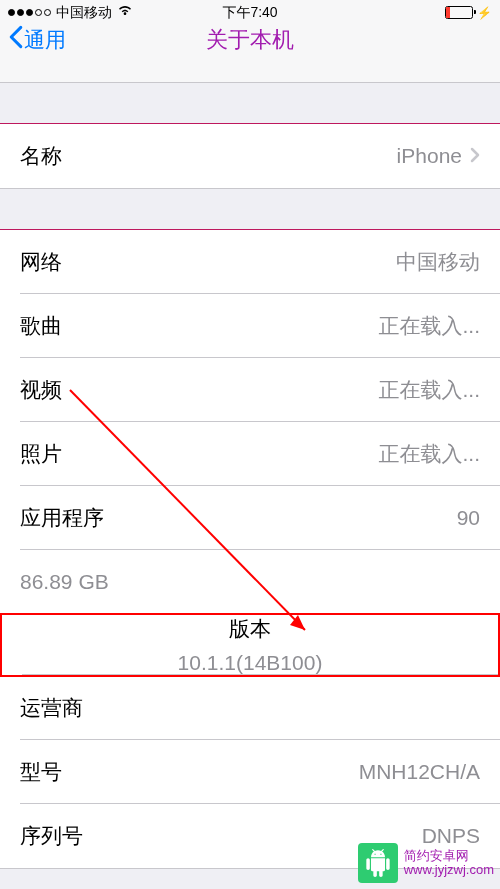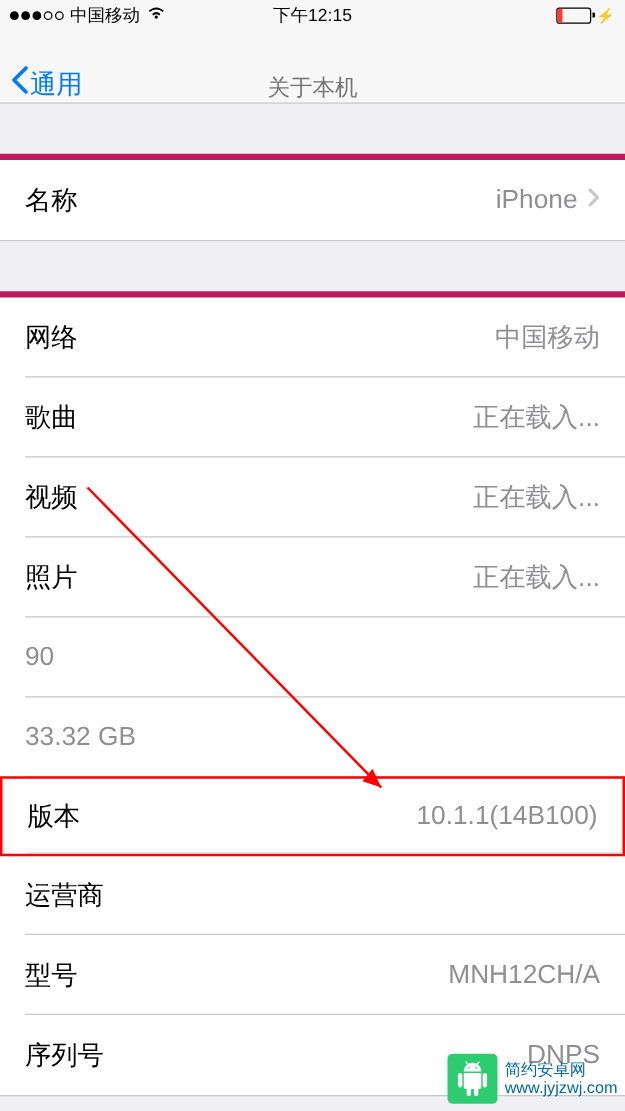--- a/index.html
+++ b/index.html
@@ -84,48 +84,48 @@
       background: #ff3b30;
     }
     .bolt {
       font-size: 12px;
     }
     .nav-bar {
       height: 58px;
       background: #f7f7f8;
       border-bottom: 1px solid #c8c7cc;
       display: flex;
-      align-items: flex-end;
+      align-items: flex-start;
       position: relative;
       padding: 0 8px;
     }
     .back-button {
       display: flex;
       align-items: center;
       color: #007aff;
       font-size: 21px;
     }
     .back-chevron svg {
       width: 16px;
       height: 24px;
     }
     .nav-title {
       position: absolute;
       left: 50%;
       transform: translateX(-50%);
-      font-size: 18px;
-      color: #737373;
+      font-size: 22px;
+      color: #a21caf;
       font-weight: 500;
     }
     .section-gap {
       height: 40px;
     }
     .list-group {
       background: #fff;
-      border-top: 5px solid #be185d;
+      border-top: 1px solid #be185d;
       border-bottom: 1px solid #c8c7cc;
     }
     .list-row {
       height: 64px;
       display: flex;
       align-items: center;
       justify-content: space-between;
       padding: 0 20px;
       position: relative;
     }
@@ -149,20 +149,21 @@
       align-items: flex-end;
       gap: 8px;
     }
     .disclosure svg {
       width: 10px;
       height: 16px;
     }
     .highlight-row {
       border: 2px solid #ff0000;
       margin: -1px 0;
+      flex-direction: column;
     }
     .arrow-annotation {
       position: absolute;
       top: 385px;
       left: 65px;
       width: 260px;
       height: 265px;
       pointer-events: none;
       z-index: 10;
     }
@@ -183,21 +184,21 @@
       display: flex;
       align-items: center;
       justify-content: center;
       font-size: 24px;
       border-radius: 4px;
     }
     .watermark-text {
       display: flex;
       flex-direction: column;
       font-size: 13px;
-      color: #0369a1;
+      color: #a21caf;
       line-height: 1.1;
     }
   </style>
 </head>
 <body>
 
 <div class="status-bar">
   <div class="status-left">
     <div class="signal-dots">
       <div class="dot filled"></div>
@@ -206,21 +207,21 @@
       <div class="dot"></div>
       <div class="dot"></div>
     </div>
     <span class="carrier">中国移动</span>
     <span class="wifi-icon">
       <svg viewBox="0 0 24 24">
           <path fill="#000" d="M12 18c1 0 2-.8 2-2s-1-2-2-2-2 .8-2 2 1 2 2 2zm-5-5.5l1.5 1.5C9.5 13 10.7 12.5 12 12.5s2.5.5 3.5 1.5l1.5-1.5C15.5 11 13.8 10 12 10s-3.5 1-5 2.5zM3 8.5L4.5 10C6.5 8 9.2 7 12 7s5.5 1 7.5 3L21 8.5C18.5 6 15.3 4.5 12 4.5S5.5 6 3 8.5z"></path>
         </svg>
     </span>
   </div>
-  <div class="status-center">下午12:15</div>
+  <div class="status-center">下午7:40</div>
   <div class="status-right">
     <div class="battery">
       <div class="battery-level"></div>
     </div>
     <span class="bolt">⚡</span>
   </div>
 </div>
 
 <div class="nav-bar">
   <div class="back-button">
@@ -263,24 +264,25 @@
   </div>
   <div class="list-row">
     <span class="row-label">视频</span>
     <span class="row-value">正在载入...</span>
   </div>
   <div class="list-row">
     <span class="row-label">照片</span>
     <span class="row-value">正在载入...</span>
   </div>
   <div class="list-row">
+    <span class="row-label">应用程序</span>
     <span class="row-value">90</span>
   </div>
   <div class="list-row">
-    <span class="row-value">33.32 GB</span>
+    <span class="row-value">86.89 GB</span>
   </div>
   <div class="list-row highlight-row">
     <span class="row-label">版本</span>
     <span class="row-value">10.1.1(14B100)</span>
   </div>
   <div class="list-row">
     <span class="row-label">运营商</span>
   </div>
   <div class="list-row">
     <span class="row-label">型号</span>

